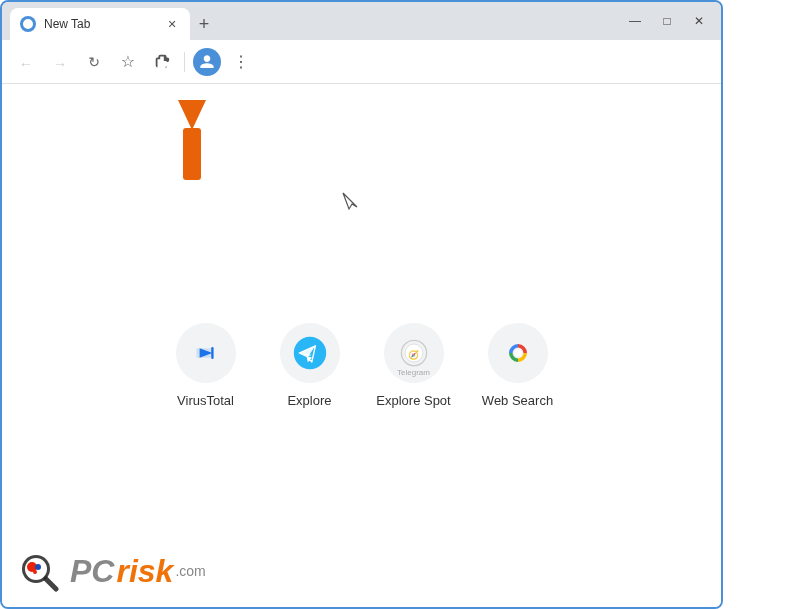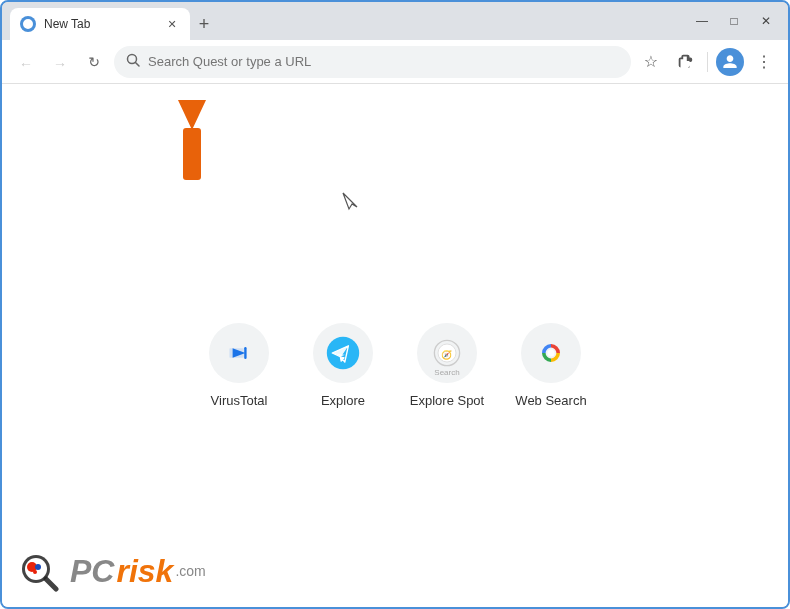--- a/index.html
+++ b/index.html
@@ -6,21 +6,21 @@
     body {
       width: 790px;
       height: 609px;
       font-family: 'Segoe UI', Arial, sans-serif;
       overflow: hidden;
       background: #fff;
     }
 
     
     .browser-window {
-      width: 790px;
+      width: 723px;
       height: 609px;
       border: 2px solid #4a90d9;
       border-radius: 8px;
       display: flex;
       flex-direction: column;
       overflow: hidden;
       background: #e5e5e5;
     }
 
     
@@ -334,29 +334,20 @@
       <div class="win-btn">□</div>
       <div class="win-btn close">✕</div>
     </div>
   </div>
 
   <div class="toolbar">
     <div class="nav-btn disabled">←</div>
     <div class="nav-btn disabled">→</div>
     <div class="nav-btn">↻</div>
 
-    <div class="address-bar-wrap">
-      <span class="search-icon-svg">
-        <svg width="14" height="14" viewBox="0 0 14 14" fill="none">
-          <circle cx="6" cy="6" r="4.5" stroke="#666" stroke-width="1.5"></circle>
-          <line x1="9.5" y1="9.5" x2="13" y2="13" stroke="#666" stroke-width="1.5" stroke-linecap="round"></line>
-        </svg>
-      </span>
-      <input class="address-input" type="text" placeholder="Search Quest or type a URL" style="">
-    </div>
 
     <div class="bookmark-btn">☆</div>
     <div class="extensions-btn">
       <svg width="18" height="18" viewBox="0 0 20 20" fill="#555">
         <path d="M13 2a2 2 0 0 1 2 2v1h1a2 2 0 0 1 2 2v1a2 2 0 0 1-2 2h-1v4a2 2 0 0 1-2 2H5a2 2 0 0 1-2-2V7a2 2 0 0 1 2-2h1V4a2 2 0 0 1 2-2h5zm0 2H8v3H5v9h10V9h-3V4z"></path>
       </svg>
     </div>
     <div class="toolbar-divider"></div>
     <div class="profile-btn">
       <svg width="16" height="16" viewBox="0 0 24 24" fill="white">
@@ -411,21 +402,21 @@
 
       <div class="shortcut-item">
         <div class="shortcut-icon" style="background:#f1f3f4; position:relative; overflow:hidden;">
           <svg width="36" height="36" viewBox="0 0 40 40">
             <circle cx="20" cy="20" r="18" fill="#f1f3f4"></circle>
 
             <circle cx="20" cy="20" r="14" fill="none" stroke="#ccc" stroke-width="1.5"></circle>
             <circle cx="20" cy="20" r="10" fill="white" stroke="#ddd" stroke-width="1"></circle>
             <text x="20" y="25" text-anchor="middle" font-size="10" fill="#888" font-family="Arial">🧭</text>
           </svg>
-          <div style="position:absolute;bottom:6px;left:50%;transform:translateX(-50%);font-size:8px;color:#aaa;white-space:nowrap;font-family:Arial;">Search</div>
+          <div style="position:absolute;bottom:6px;left:50%;transform:translateX(-50%);font-size:8px;color:#aaa;white-space:nowrap;font-family:Arial;">Telegram</div>
         </div>
         <span class="shortcut-label">Explore Spot</span>
       </div>
 
       <div class="shortcut-item">
         <div class="shortcut-icon" style="background:#f1f3f4;">
           <svg width="36" height="36" viewBox="0 0 40 40">
             <circle cx="20" cy="20" r="18" fill="#f1f3f4"></circle>
 
             <path d="M20 12 A8 8 0 0 1 28 20" stroke="#ea4335" stroke-width="4" fill="none"></path>

